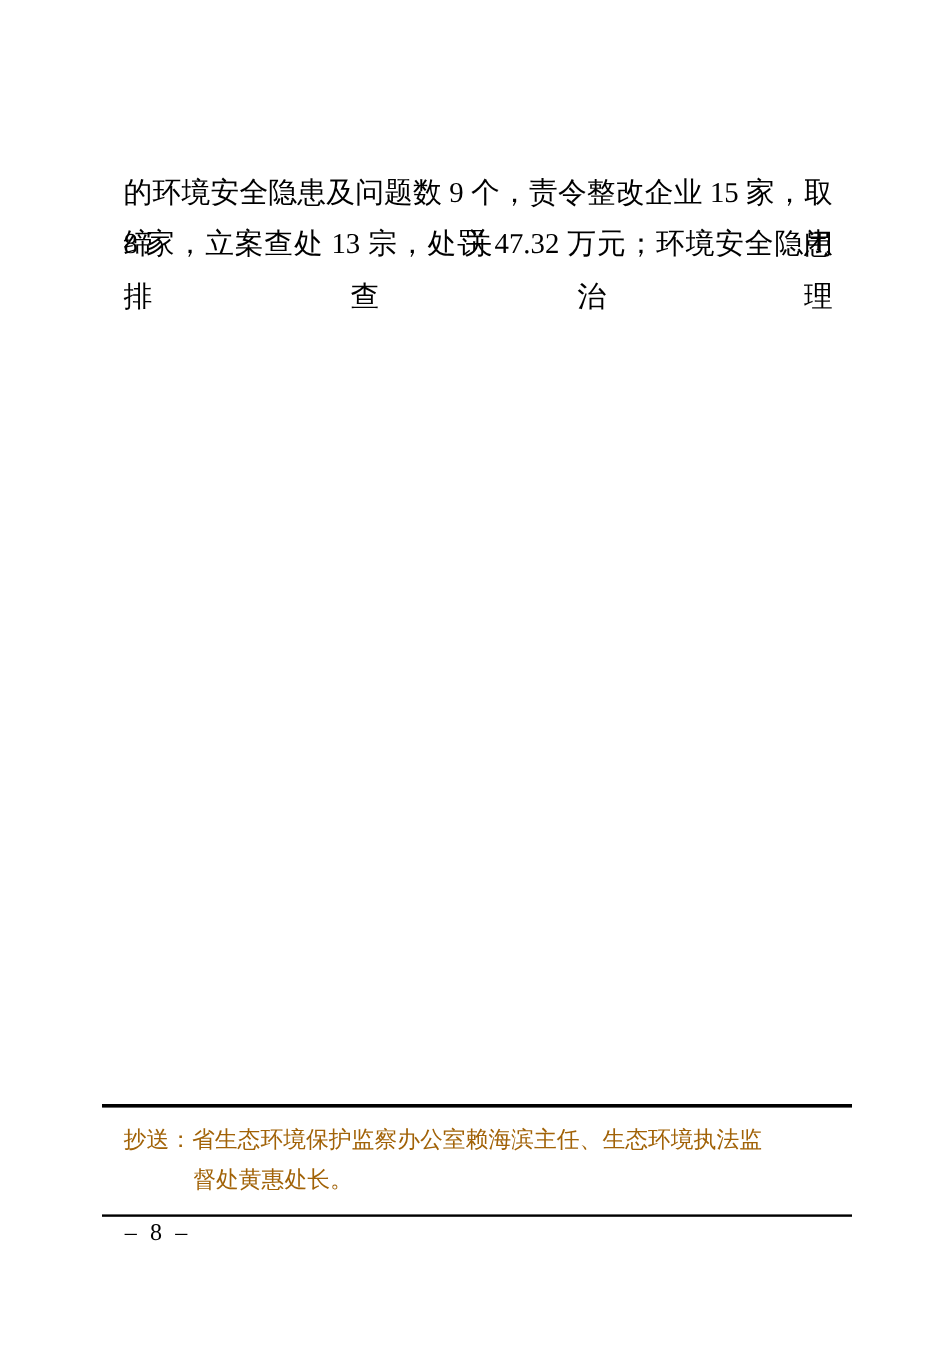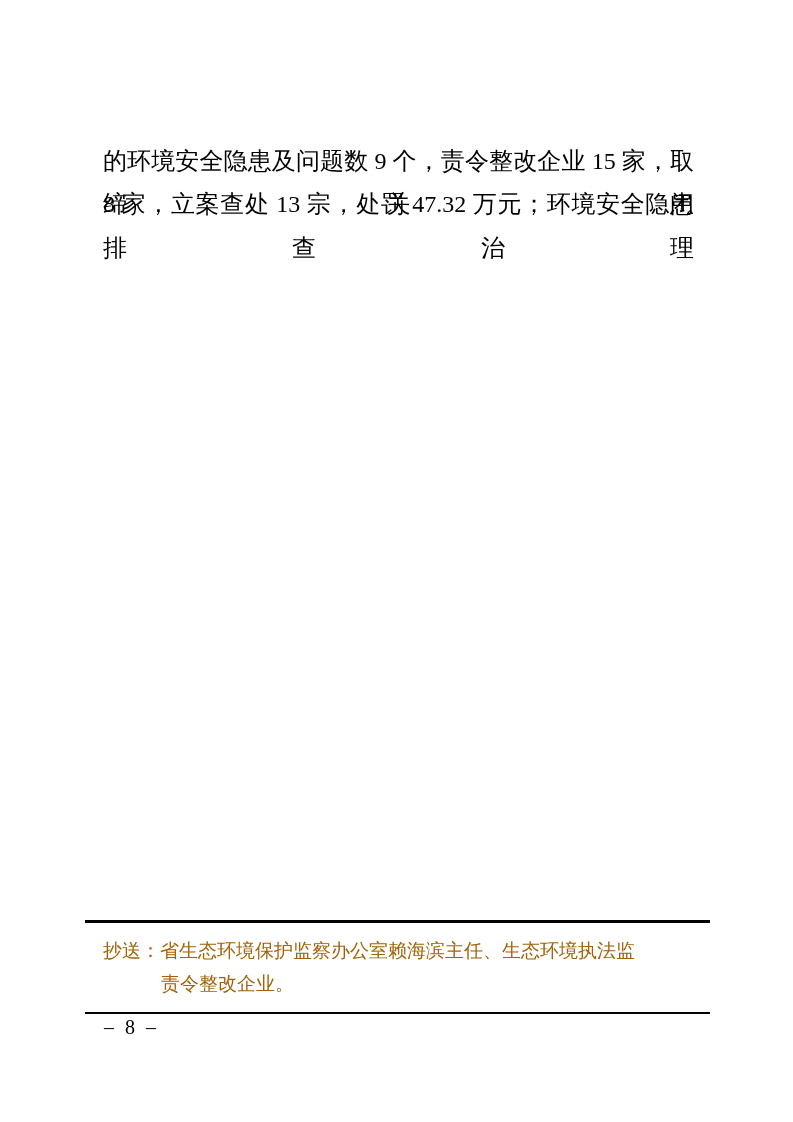--- a/index.html
+++ b/index.html
@@ -79,20 +79,20 @@
 
   <div class="body-paragraph">
     <div class="para-line justified">的环境安全隐患及问题数 9 个，责令整改企业 15 家，取缔关闭</div>
     <div class="para-line justified">8 家，立案查处 13 宗，处罚 47.32 万元；环境安全隐患排查治理</div>
   </div>
 
   <div class="cc-block">
     <div class="cc-rule top"></div>
     <div class="cc-content">
       <div class="cc-line first">抄送：省生态环境保护监察办公室赖海滨主任、生态环境执法监</div>
-      <div class="cc-line second">责令整改企业。</div>
+      <div class="cc-line second">督处黄惠处长。</div>
     </div>
     <div class="cc-rule bottom"></div>
   </div>
 
   <div class="page-number">– 8 –</div>
 
 </div>
 
 </body></html>

